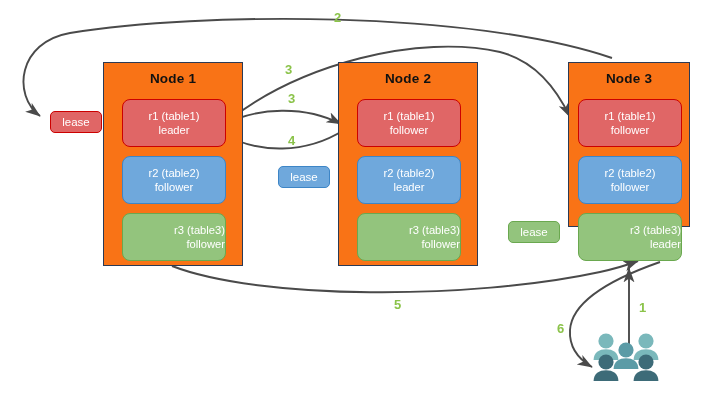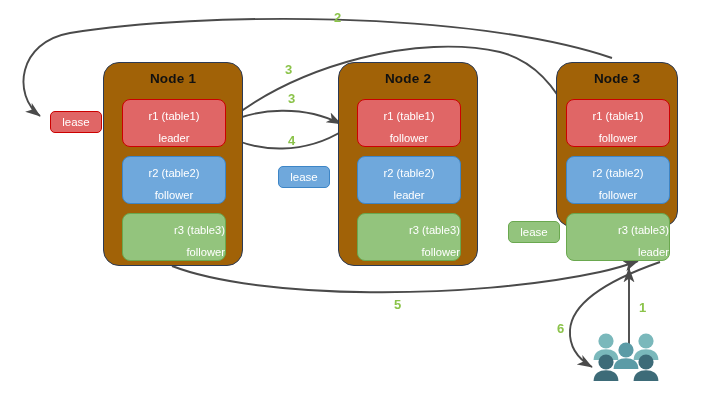--- a/index.html
+++ b/index.html
@@ -14,22 +14,22 @@
   #stage{position:absolute;left:0;top:0;width:704px;height:405px;}
 
   
   #arrows{position:absolute;left:0;top:0;width:704px;height:405px;}
 
   
   .node{
     position:absolute;
     box-sizing:border-box;
     border:1.6px solid #2b3a55;
-    border-radius:16px;
-    background:#a16207;
+    border-radius:0;
+    background:#f97316;
   }
   .node-title{
     position:absolute;
     left:0;right:0;top:8px;
     text-align:center;
     font-size:13.5px;
     font-weight:bold;
     color:#111111;
     letter-spacing:.2px;
   }
@@ -42,21 +42,21 @@
     display:flex;
     flex-direction:column;
     align-items:center;
     justify-content:center;
     color:#ffffff;
     font-size:11.2px;
     line-height:14px;
     text-align:center;
     white-space:nowrap;
   }
-  .replica span{display:block;margin-top:8px;}
+  .replica span{display:block;}
   .r-red  {background:#e06666;border:1.4px solid #cc0000;}
   .r-blue {background:#6fa8dc;border:1.4px solid #3d85c6;justify-content:center;}
   .r-green{background:#93c47d;border:1.4px solid #6aa84f;align-items:flex-end;}
 
   
   .lease{
     position:absolute;
     box-sizing:border-box;
     border-radius:5px;
     display:flex;
@@ -137,21 +137,21 @@
     <div class="replica r-blue" style="left:18px;top:93px;">
       <span>r2 (table2)</span>
       <span>leader</span>
     </div>
     <div class="replica r-green" style="left:18px;top:150px;">
       <span>r3 (table3)</span>
       <span>follower</span>
     </div>
   </div>
 
-  <div class="node" style="left:556px;top:62px;width:122px;height:165px;padding-left:48px;">
+  <div class="node" style="left:568px;top:62px;width:122px;height:165px;padding-left:48px;">
     <div class="node-title">Node 3</div>
 
     <div class="replica r-red" style="left:9px;top:36px;">
       <span>r1 (table1)</span>
       <span>follower</span>
     </div>
     <div class="replica r-blue" style="left:9px;top:93px;">
       <span>r2 (table2)</span>
       <span>follower</span>
     </div>

